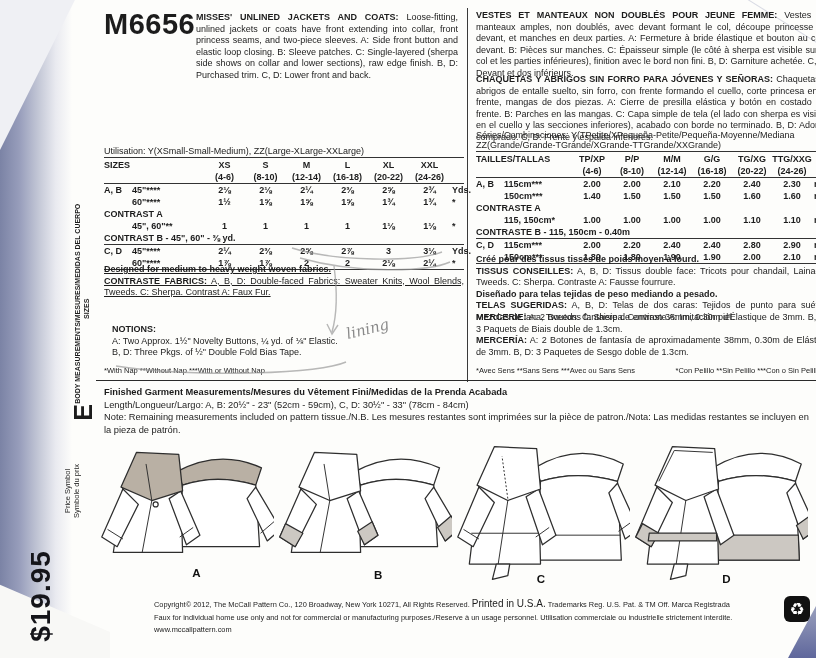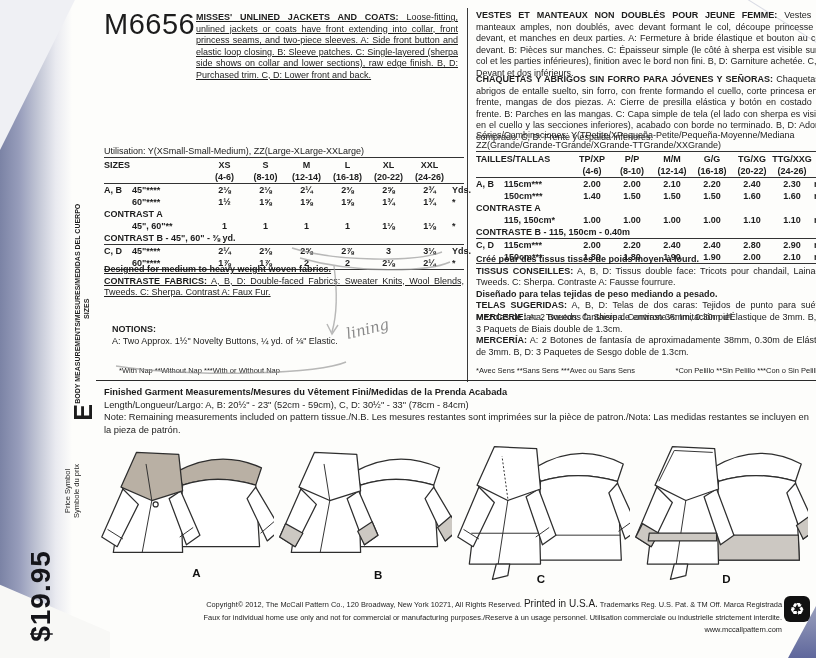--- a/index.html
+++ b/index.html
@@ -20,24 +20,24 @@
   
   .vtext{position:absolute;transform:rotate(-90deg);transform-origin:center;white-space:nowrap;}
   #bm-label{left:-12px;top:300px;width:190px;text-align:center;font-size:7px;font-weight:bold;line-height:1.25;}
   #bm-label .sub{font-size:7px;}
   #e-letter{left:66px;top:398px;width:34px;font-size:25px;font-weight:bold;text-align:center;}
   #price-symbol{left:24px;top:482px;width:96px;font-size:7.5px;line-height:1.2;text-align:center;}
   #price{left:-24px;top:580px;width:130px;font-size:28px;font-weight:bold;letter-spacing:1px;text-align:center;color:#15151a;}
   
   #content{position:absolute;left:96px;top:0;width:720px;height:658px;}
   .blk{position:absolute;}
-  #pattern-number{left:8px;top:8px;font-size:29px;font-weight:normal;letter-spacing:.5px;}
+  #pattern-number{left:8px;top:8px;font-size:29px;font-weight:bold;letter-spacing:.5px;}
   .par{font-size:9px;line-height:1.28;text-align:justify;}
   .lead{font-weight:bold;}
-  #desc-en{left:100px;top:12px;width:262px;text-decoration:underline;}
+  #desc-en{left:100px;top:12px;width:262px;}
   #divider{left:371px;top:8px;height:374px;border-left:1px solid #3a3a3a;}
   #desc-fr{left:380px;top:10px;width:352px;}
   #desc-es{left:380px;top:74px;width:352px;}
   
   .ptable{font-size:9px;font-weight:bold;}
   .combline{font-size:9px;font-weight:normal;border-bottom:1px solid #333;padding-bottom:1px;margin-bottom:1px;}
   .combline2{font-size:9px;font-weight:normal;border-bottom:1px solid #333;padding-bottom:1px;margin-bottom:1px;}
   .trow{display:grid;align-items:end;line-height:12px;}
   #table-left .trow{grid-template-columns:100px repeat(6,41px) 1fr;}
   #table-right .trow{grid-template-columns:96px repeat(6,40px) 1fr;}
@@ -47,37 +47,37 @@
   .tlabel .sub{font-weight:bold;}
   .funit{text-align:left;padding-left:2px;}
   .rule-top{border-top:1px solid #333;}
   .rule-bot{border-bottom:1px solid #333;}
   .fullrow{grid-column:1 / -1;}
   #table-left{left:8px;top:146px;width:360px;}
   #table-right{left:380px;top:130px;width:348px;}
   
   #fabrics-en{left:8px;top:264px;width:360px;text-decoration:underline;}
   #notions{left:16px;top:324px;width:360px;}
-  #nap-en{left:23px;top:366px;width:360px;font-size:7.5px;}
+  #nap-en{left:8px;top:366px;width:360px;font-size:7.5px;}
   #fabrics-frs{left:380px;top:254px;width:352px;}
   #mercerie{left:380px;top:312px;width:352px;}
   #nap-frs{left:380px;top:366px;width:345px;font-size:7.5px;display:flex;justify-content:space-between;}
   #rule-main{left:0;top:380px;width:720px;border-top:1.5px solid #2a2a2a;}
   #finished{left:8px;top:386px;width:712px;font-size:9.3px;line-height:1.35;}
   
   #sketches{left:0;top:430px;width:720px;height:170px;display:flex;}
   .sketch{width:178px;height:168px;}
   .pc{fill:#fff;stroke:#2e2e2e;stroke-width:1.3;stroke-linejoin:round;}
   .pl{stroke:#2e2e2e;stroke-width:1;fill:none;}
   .dash{stroke-dasharray:2 2;}
   .shadeA{fill:#b9b0a4;}
   .shadeB{fill:#ccc8c2;}
   .lbl{font-family:"Liberation Sans",sans-serif;font-size:12px;font-weight:bold;fill:#111;}
   
-  #footer{left:76px;top:596px;width:610px;text-align:right;font-size:7.4px;line-height:1.6;}
+  #footer{left:58px;top:596px;width:610px;text-align:left;font-size:7.4px;line-height:1.6;}
   #footer .big{font-size:10px;}
   #recycle{left:688px;top:596px;width:26px;height:26px;background:#111;border-radius:6px;color:#fff;
            display:flex;align-items:center;justify-content:center;font-size:17px;}
   
   #hand-svg{position:absolute;left:0;top:0;pointer-events:none;}
   .hw{stroke:#9a9a9a;stroke-width:1.4;fill:none;opacity:.7;}
   #hand-word{left:250px;top:320px;font-family:"DejaVu Serif",serif;font-style:italic;font-size:15px;
              color:#8a8a8a;transform:rotate(-14deg);}
 </style>
 </head>
@@ -213,20 +213,21 @@
       </div>
     </div>
 
     <div class="blk par" id="fabrics-en">
       <div class="lead">Designed for medium to heavy weight woven fabrics.</div>
       <span class="lead">CONTRASTE FABRICS:</span><span> A, B, D: Double-faced Fabrics: Sweater Knits, Wool Blends, Tweeds. C: Sherpa. Contrast A: Faux Fur.</span>
     </div>
     <div class="blk par" id="notions">
       <div class="lead">NOTIONS:</div>
       <div>A: Two Approx. 1½" Novelty Buttons, ¼ yd. of ⅛" Elastic.</div>
+      <div>B, D: Three Pkgs. of ½" Double Fold Bias Tape.</div>
     </div>
     <div class="blk" id="nap-en">*With Nap **Without Nap ***With or Without Nap</div>
 
     <div class="blk par" id="fabrics-frs">
       <div class="lead">Créé pour des tissus tissés de poids moyen à lourd.</div>
       <div><span class="lead">TISSUS CONSEILLES:</span><span> A, B, D: Tissus double face: Tricots pour chandail, Lainage, Tweeds. C: Sherpa. Contraste A: Fausse fourrure.</span></div>
       <div class="lead">Diseñado para telas tejidas de peso mediando a pesado.</div>
       <div><span class="lead">TELAS SUGERIDAS:</span><span> A, B, D: Telas de dos caras: Tejidos de punto para suéter, Mezclas de lana, Tweeds. C: Sherpa. Contraste A: Imitación piel.</span></div>
     </div>
     <div class="blk par" id="mercerie">

